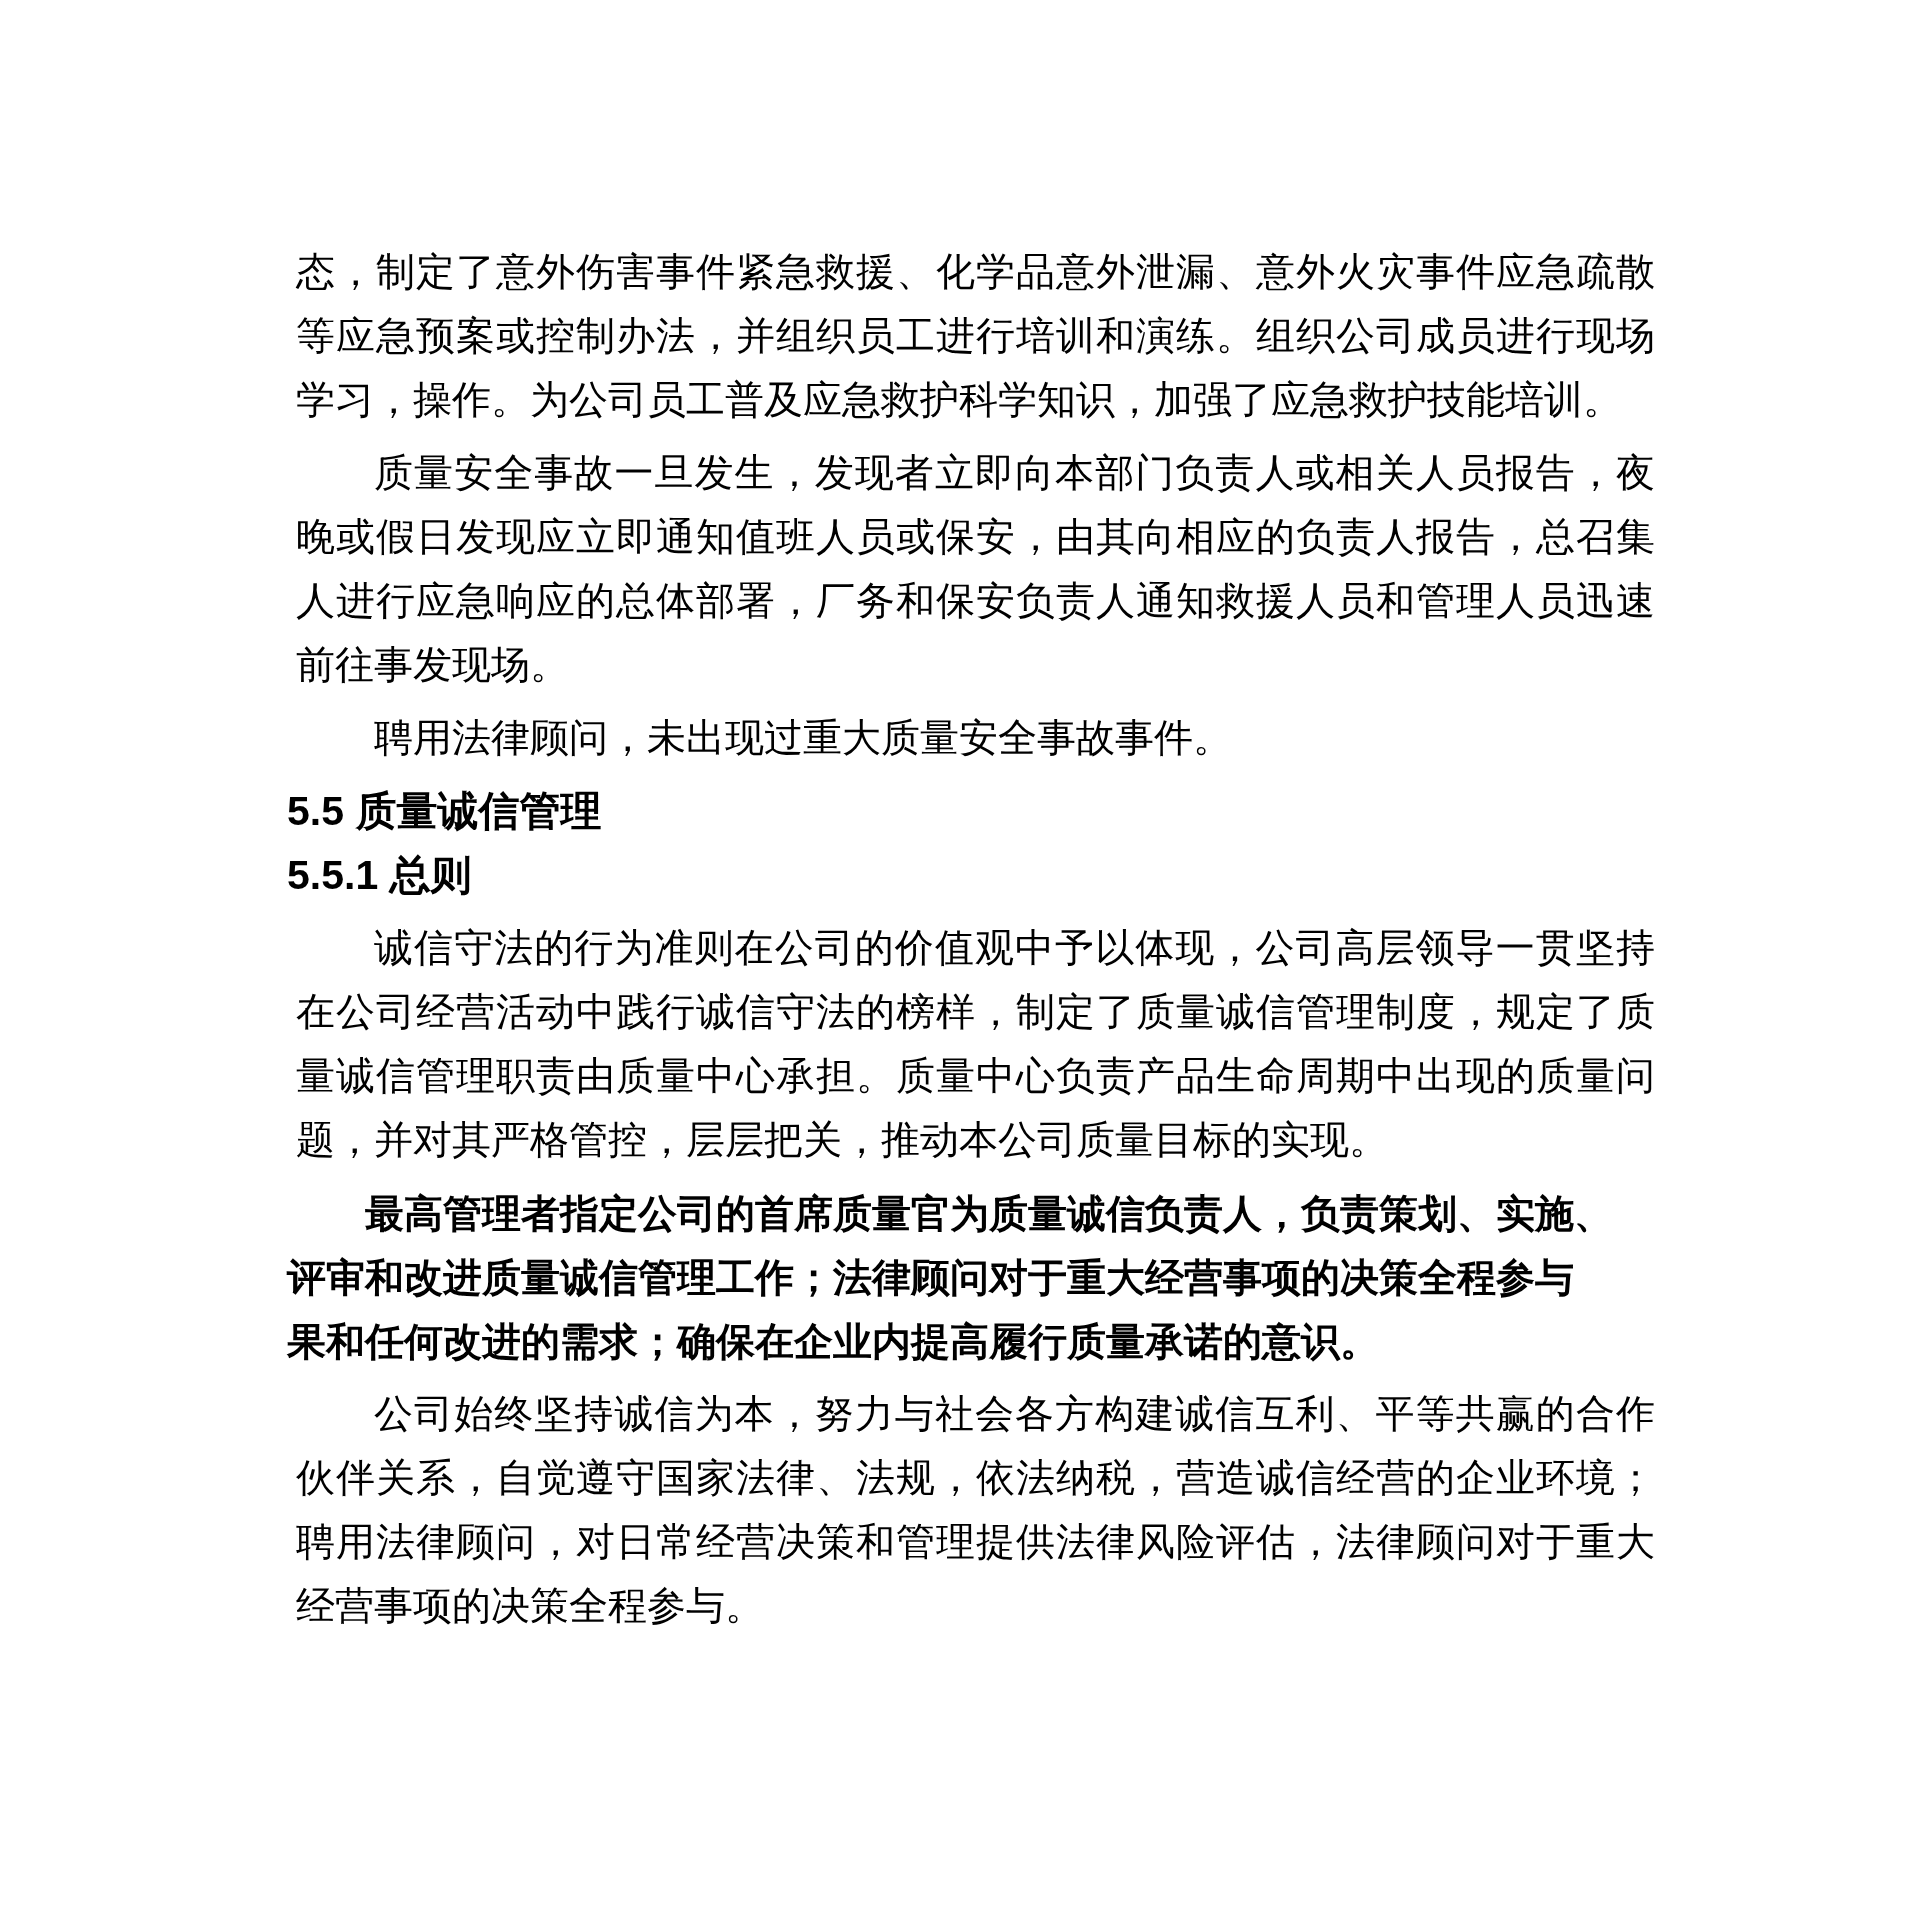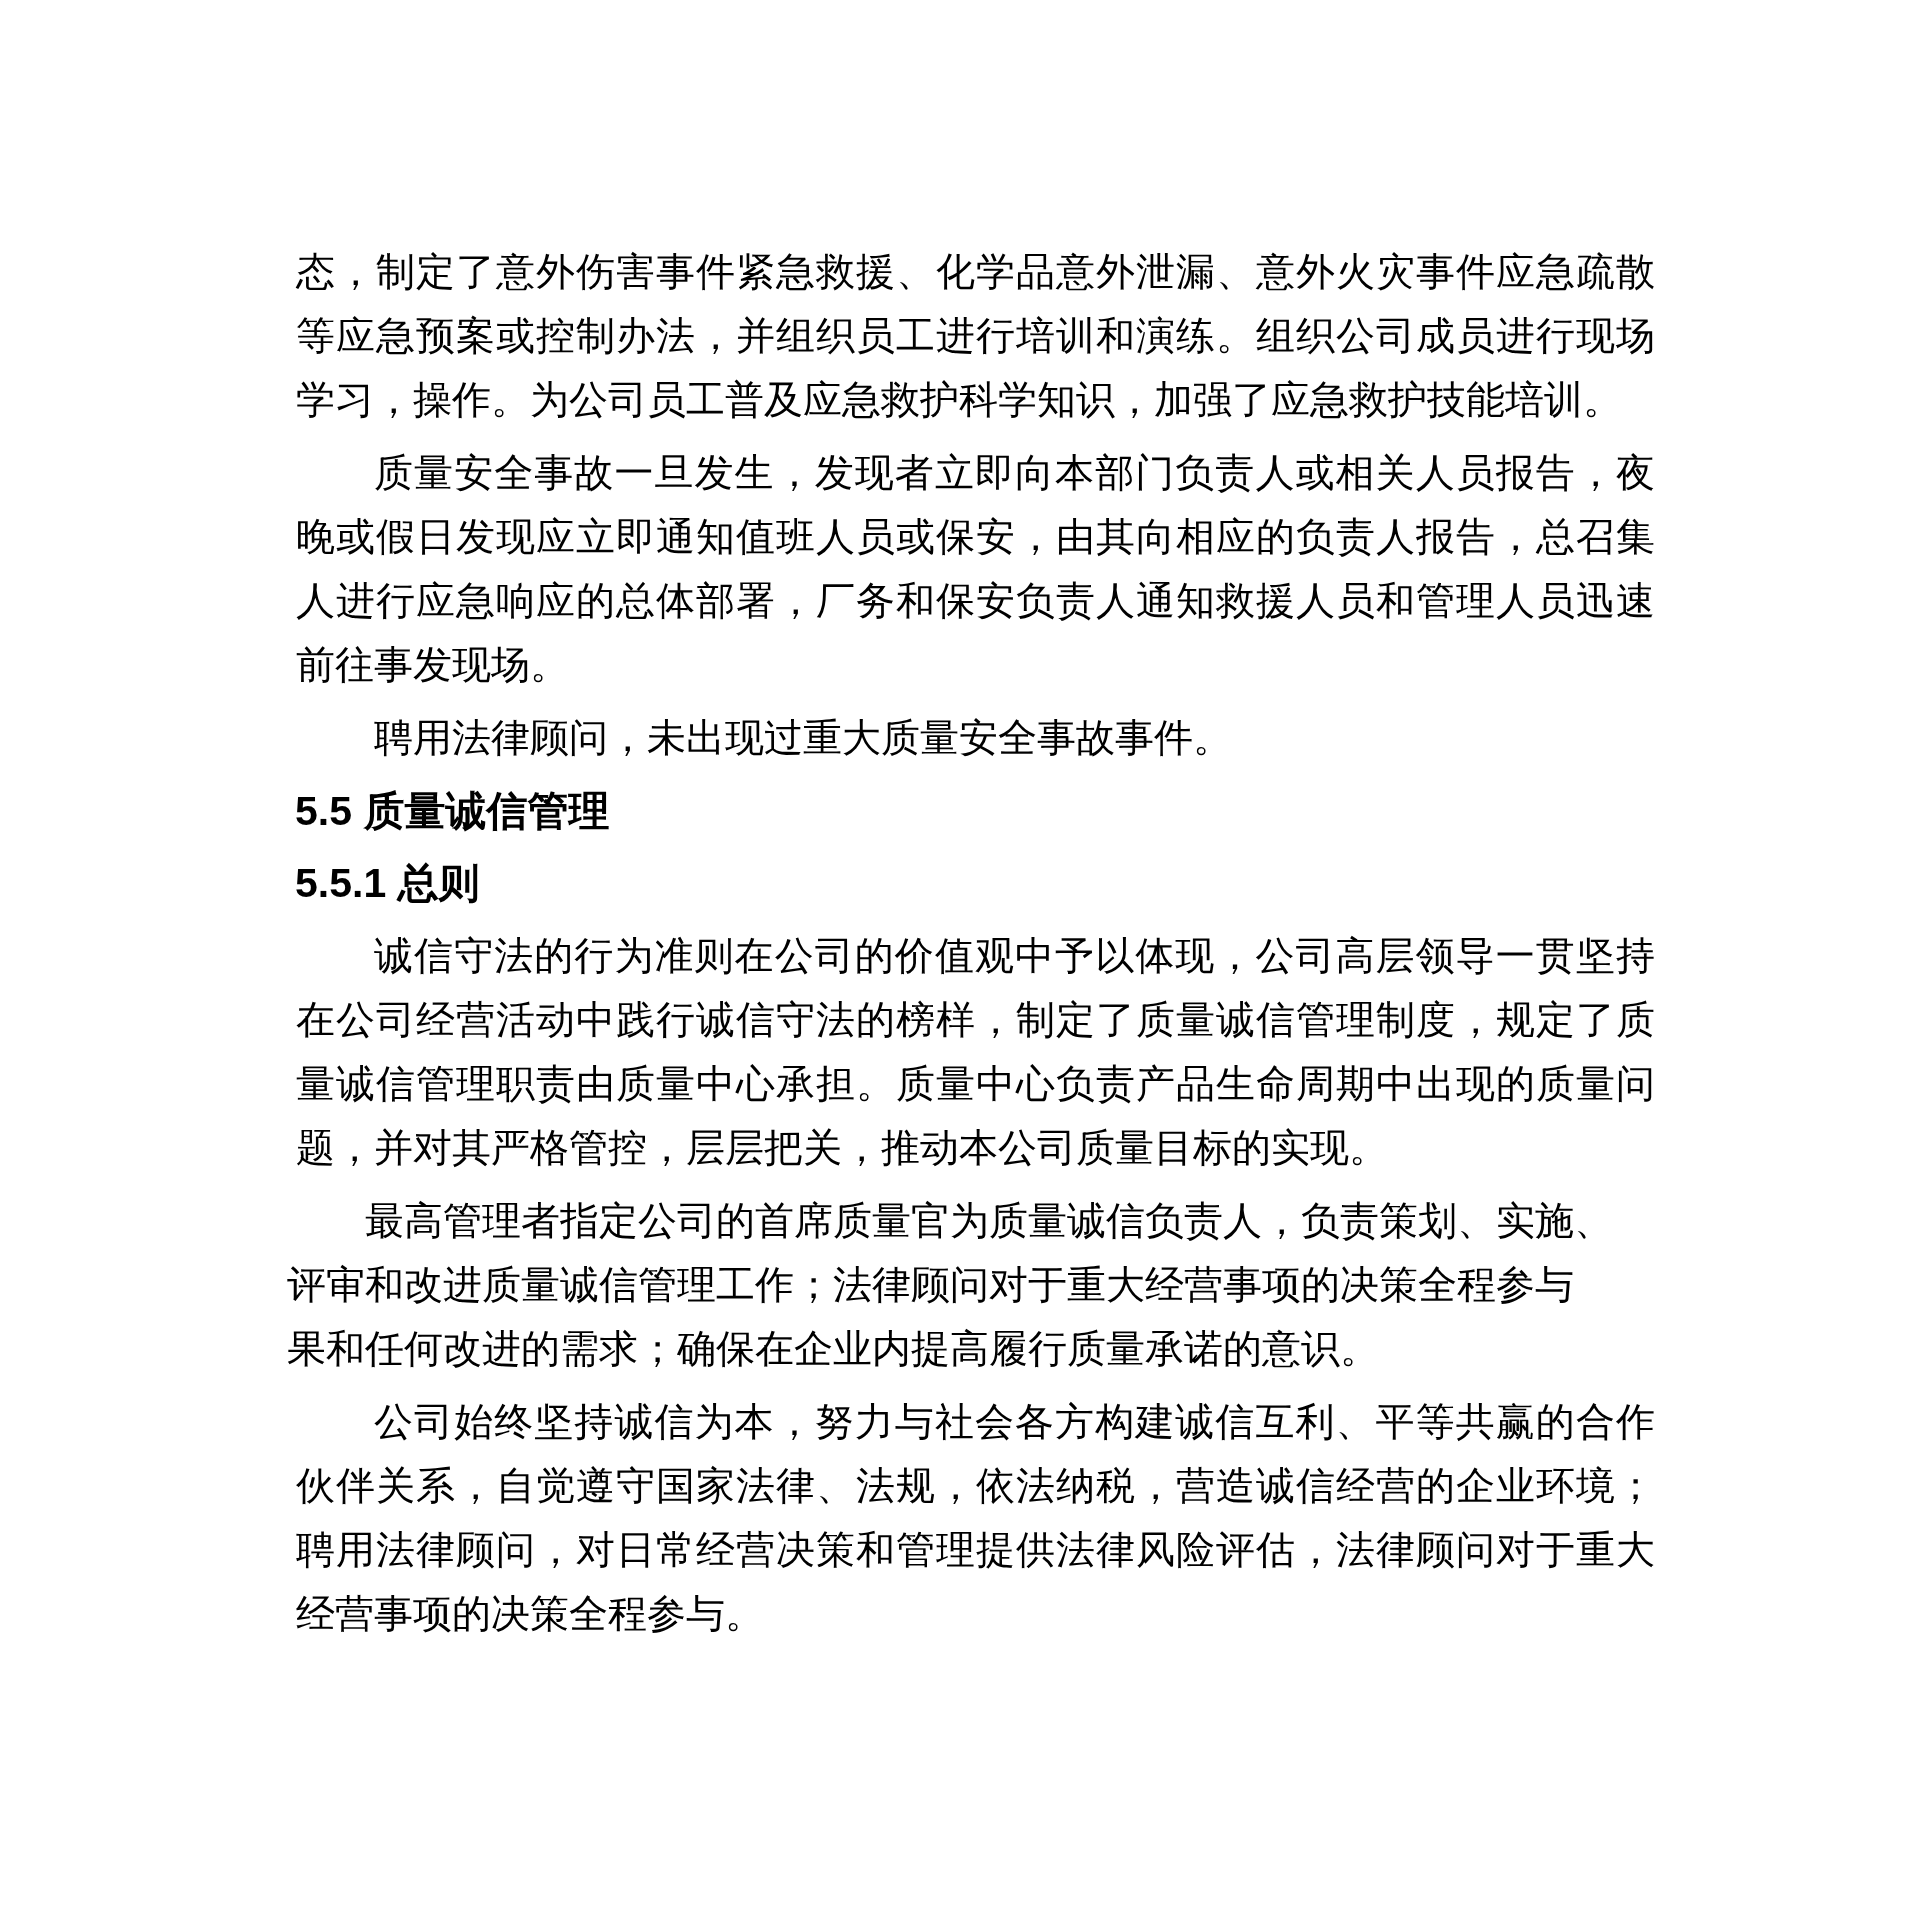--- a/index.html
+++ b/index.html
@@ -36,26 +36,27 @@
     text-indent: 0;
   }
   .para-lines {
     margin: 0;
   }
   .pline {
     font-size: 39px;
     line-height: 64px;
     text-align: left;
     white-space: nowrap;
+    font-weight: bold;
   }
   .pline.indent {
     text-indent: 2em;
   }
   .heading {
-    margin: 8px;
+    margin: 0;
     font-size: 41px;
     line-height: 64px;
     font-weight: bold;
     font-family: "Liberation Sans", "DejaVu Sans", sans-serif;
     text-align: left;
   }
   .heading.gap-top {
     margin-top: 22.3px;
   }
 </style>

